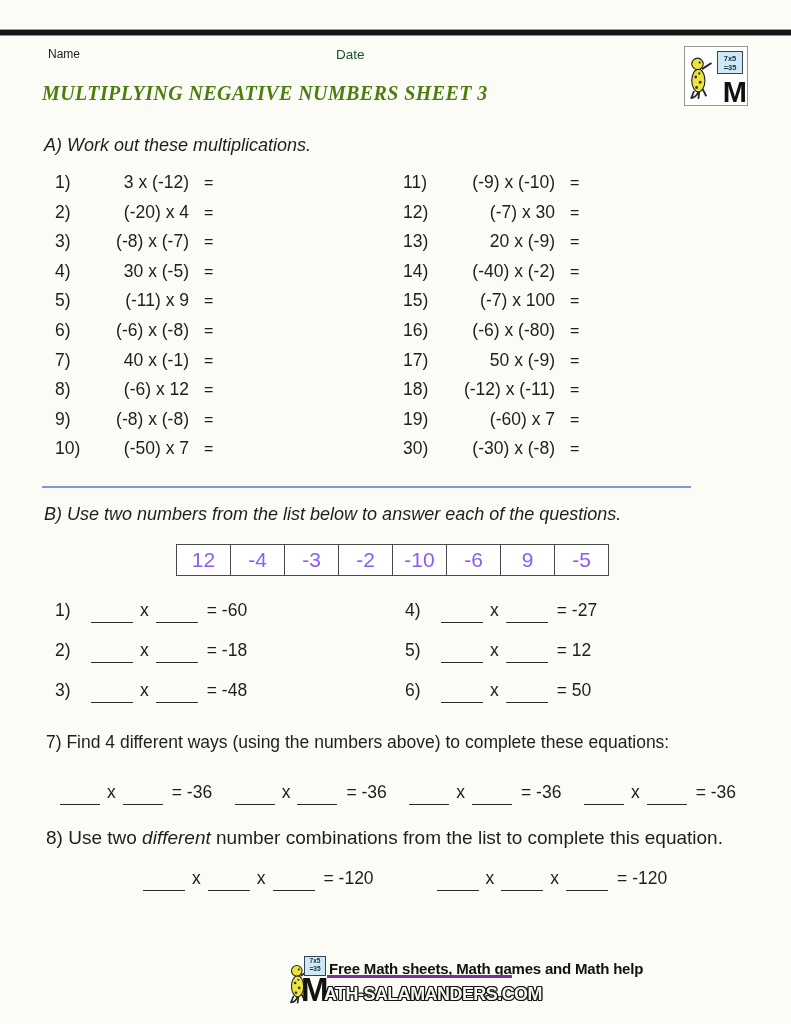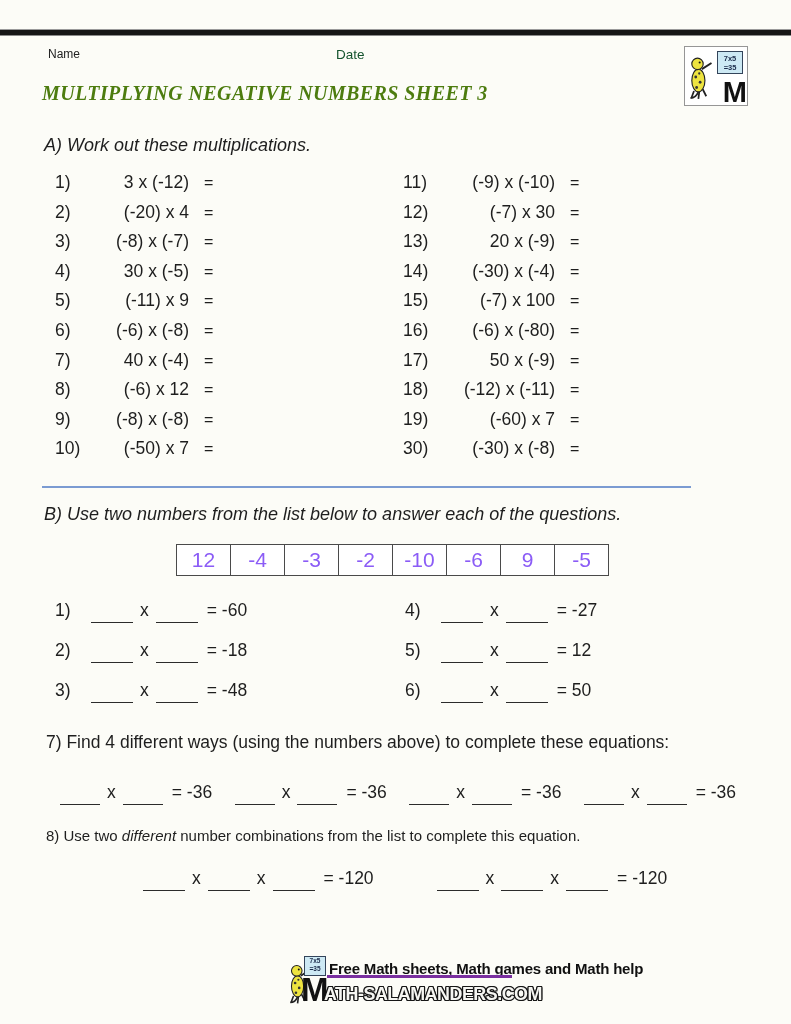--- a/index.html
+++ b/index.html
@@ -48,21 +48,21 @@
   .brow .bnum{width:36px;}
   .blank{align-self:flex-end;margin-bottom:3px;width:42px;height:0;border-bottom:1.8px solid #2b2b2b;}
   .bx{margin:0 7px;}
   .bres{margin-left:9px;white-space:nowrap;}
 
   .q7-heading{position:absolute;left:46px;top:732px;font-size:17.5px;}
   .q7-row{position:absolute;left:60px;top:782px;width:676px;display:flex;justify-content:space-between;}
   .egroup{display:flex;align-items:baseline;height:26px;font-size:17.5px;}
   .egroup .blank{width:40px;}
 
-  .q8-heading{position:absolute;left:46px;top:827px;font-size:15px;}
+  .q8-heading{position:absolute;left:46px;top:827px;font-size:19px;}
   .q8-heading .em{font-style:italic;}
   .q8-row{position:absolute;left:143px;top:868px;display:flex;gap:63px;}
   .q8-row .blank{width:42px;}
 
   
   .footer{position:absolute;left:287px;top:954px;width:230px;}
   .footer-sal{position:absolute;left:0px;top:6px;width:26px;height:46px;}
   .footer-board{position:absolute;left:17px;top:2px;width:22px;height:20px;background:#cde9f4;border:1.5px solid #33445a;
     font-size:6.5px;font-weight:bold;line-height:1.3;text-align:center;color:#1b2b4a;box-sizing:border-box;}
   .footer-tagline{position:absolute;left:42px;top:6px;font-size:15px;font-weight:bold;letter-spacing:-0.2px;color:#101010;white-space:nowrap;}
@@ -130,21 +130,21 @@
       <span class="qexpr">(-11) x 9</span>
       <span class="qeq">=</span>
     </div>
   <div class="arow">
       <span class="qnum">6)</span>
       <span class="qexpr">(-6) x (-8)</span>
       <span class="qeq">=</span>
     </div>
   <div class="arow">
       <span class="qnum">7)</span>
-      <span class="qexpr">40 x (-4)</span>
+      <span class="qexpr">40 x (-1)</span>
       <span class="qeq">=</span>
     </div>
   <div class="arow">
       <span class="qnum">8)</span>
       <span class="qexpr">(-6) x 12</span>
       <span class="qeq">=</span>
     </div>
   <div class="arow">
       <span class="qnum">9)</span>
       <span class="qexpr">(-8) x (-8)</span>
@@ -168,21 +168,21 @@
       <span class="qexpr">(-7) x 30</span>
       <span class="qeq">=</span>
     </div>
   <div class="arow">
       <span class="qnum">13)</span>
       <span class="qexpr">20 x (-9)</span>
       <span class="qeq">=</span>
     </div>
   <div class="arow">
       <span class="qnum">14)</span>
-      <span class="qexpr">(-30) x (-4)</span>
+      <span class="qexpr">(-40) x (-2)</span>
       <span class="qeq">=</span>
     </div>
   <div class="arow">
       <span class="qnum">15)</span>
       <span class="qexpr">(-7) x 100</span>
       <span class="qeq">=</span>
     </div>
   <div class="arow">
       <span class="qnum">16)</span>
       <span class="qexpr">(-6) x (-80)</span>

